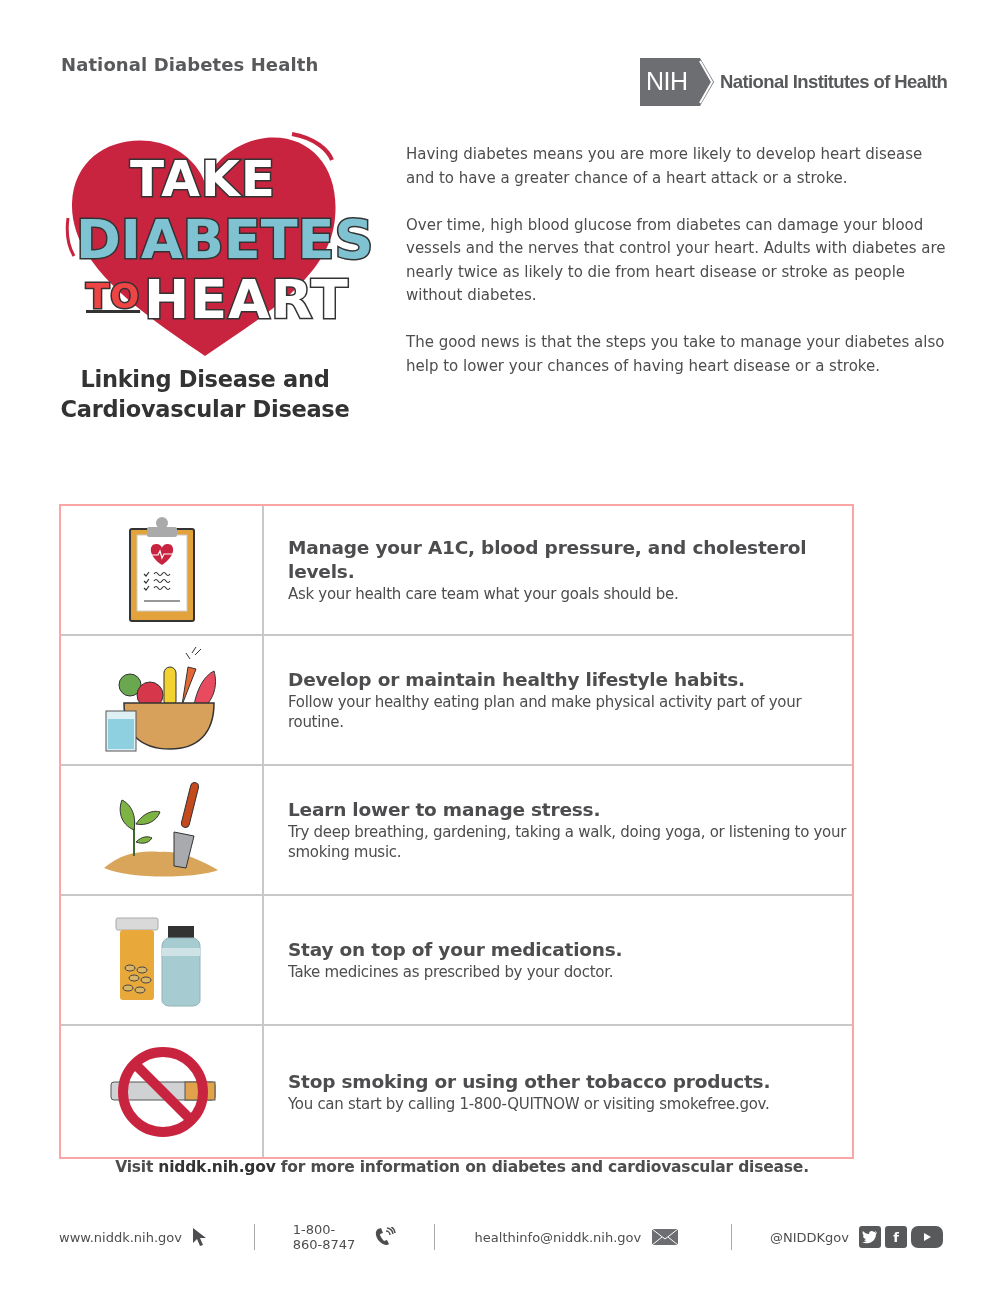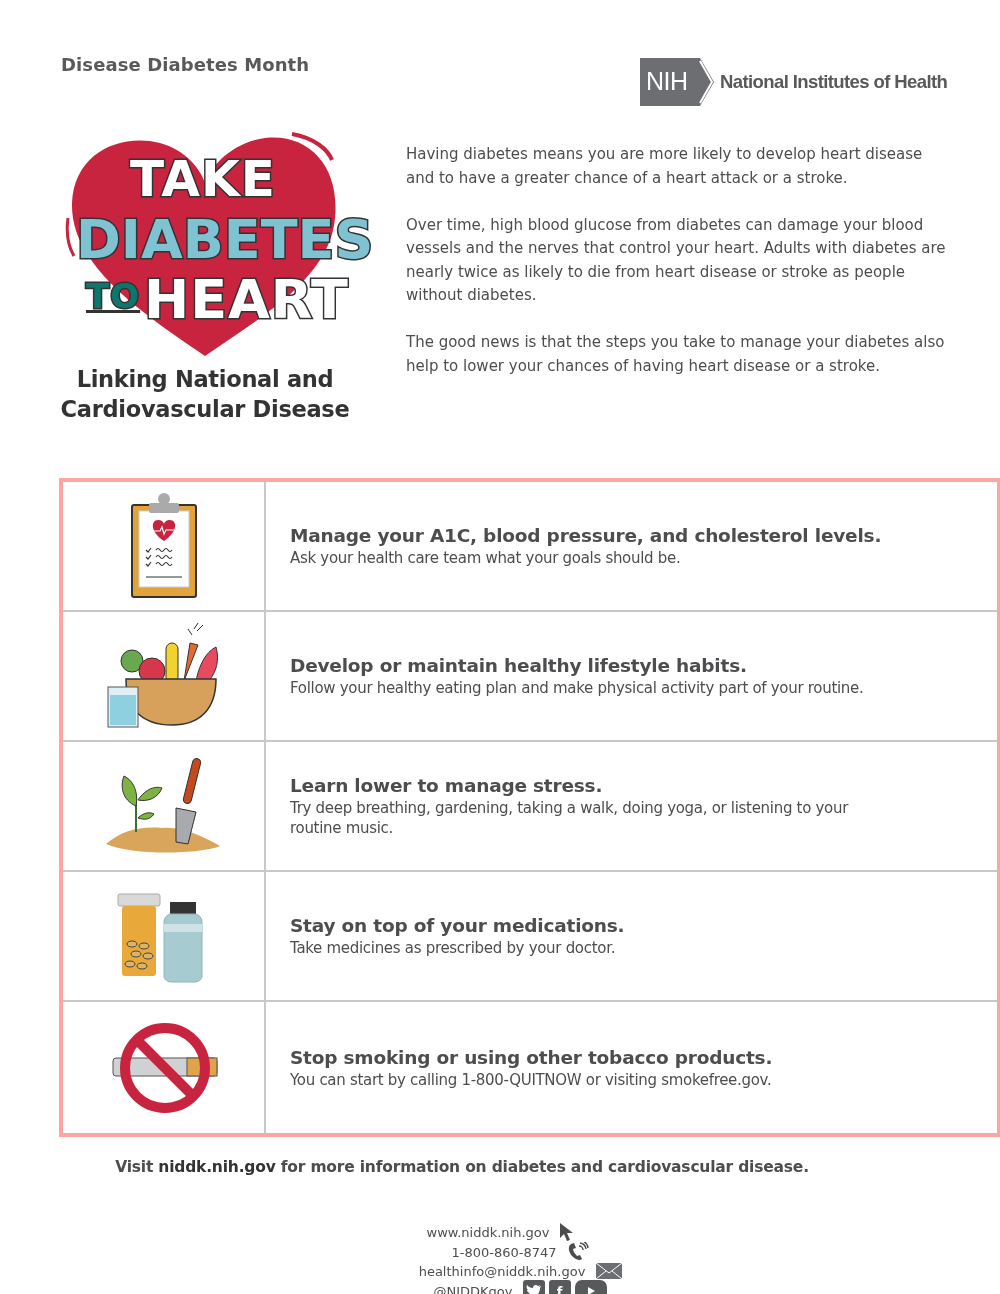--- a/index.html
+++ b/index.html
@@ -12,51 +12,51 @@
   .nih-box { position: relative; width: 74px; height: 48px; }
   .nih-box svg { position: absolute; left: 0; top: 0; }
   .nih-box-text { position: absolute; left: 6px; top: 9px; color: #fff; font-family: "Liberation Sans", sans-serif; font-size: 25px; letter-spacing: -0.5px; }
   .nih-name { margin-left: 6px; font-family: "Liberation Sans", sans-serif; font-size: 18.5px; color: #58595b; letter-spacing: -0.6px; font-weight: bold; }
 
   .hero-art { position: absolute; left: 60px; top: 128px; width: 290px; height: 240px; }
   .hero-art svg { position: absolute; left: 0; top: 0; }
   .hero-word { position: absolute; font-family: "DejaVu Sans", sans-serif; font-weight: bold; letter-spacing: 1px; -webkit-text-stroke: 3px #333; paint-order: stroke fill; }
   .hero-take { left: 70px; top: 22px; font-size: 50px; color: #ffffff; }
   .hero-diabetes { left: 16px; top: 80px; font-size: 54px; color: #7fc3d3; letter-spacing: 0px; }
-  .hero-to { left: 26px; top: 148px; font-size: 34px; color: #0f766e; text-decoration: underline; }
+  .hero-to { left: 26px; top: 148px; font-size: 34px; color: #ef4444; text-decoration: underline; }
   .hero-heart { left: 84px; top: 140px; font-size: 54px; color: #fff; }
 
   .subtitle { position: absolute; left: 60px; top: 364px; width: 290px; text-align: center; font-size: 22.5px; font-weight: bold; line-height: 30px; color: #333; letter-spacing: -0.3px; }
 
   .intro { position: absolute; left: 406px; top: 143px; width: 545px; font-size: 15px; line-height: 23.5px; color: #4d4d4f; }
   .intro p { margin-bottom: 23.5px; }
 
-  .tips { position: absolute; left: 59px; top: 478px; width: 942px; border: 4px solid #fca5a5; }
+  .tips { position: absolute; left: 59px; top: 504px; width: 795px; border: 2px solid #fca5a5; }
   .tip-row { display: flex; height: 130px; border-bottom: 2px solid #c7c8ca; }
   .tip-row:last-child { border-bottom: none; height: 131px; }
   .tip-icon { width: 203px; flex: 0 0 203px; border-right: 2px solid #c7c8ca; display: flex; align-items: center; justify-content: center; }
   .tip-text { padding-left: 24px; display: flex; flex-direction: column; justify-content: center; }
   .tip-title { font-size: 18.5px; font-weight: bold; color: #4d4d4f; line-height: 24px; letter-spacing: -0.2px; }
   .tip-desc { font-size: 15px; color: #4d4d4f; line-height: 20px; letter-spacing: -0.3px; max-width: 600px; }
 
   .visit { position: absolute; left: 0; top: 1158px; width: 924px; text-align: center; font-size: 15.5px; color: #4d4d4f; font-weight: bold; letter-spacing: -0.2px; }
   .visit b { color: #333; }
 
-  .footer { position: absolute; left: 59px; top: 1222px; width: 884px; height: 30px; display: flex; align-items: center; font-size: 13px; color: #4d4d4f; flex-direction: column; }
+  .footer { position: absolute; left: 59px; top: 1222px; width: 884px; height: 30px; display: flex; align-items: center; font-size: 13px; color: #4d4d4f; }
   .f-item { display: flex; align-items: center; }
   .f-sep { width: 1px; height: 26px; background: #a7a9ac; }
   .f-ico { margin-left: 10px; display: inline-flex; }
   .social { display: flex; gap: 4px; margin-left: 10px; }
   .social span { width: 22px; height: 22px; background: #58595b; border-radius: 3px; display: inline-flex; align-items: center; justify-content: center; color: #fff; font-size: 13px; font-weight: bold; }
   .social span.yt { width: 32px; border-radius: 7px; }
 </style>
 </head>
 <body>
 
-<div class="top-label">Disease Diabetes Month</div>
+<div class="top-label">National Diabetes Health</div>
 
 <div class="nih-logo">
   <div class="nih-box">
     <svg width="74" height="48" viewBox="0 0 74 48">
         <path d="M0 0 H60 L74 24 L60 48 H0 Z" fill="#6d6e71"></path>
         <path d="M60 3 L72 24 L60 45" fill="none" stroke="#fff" stroke-width="2"></path>
       </svg>
     <span class="nih-box-text">NIH</span>
   </div>
   <span class="nih-name">National Institutes of Health</span>
@@ -68,21 +68,21 @@
     <path d="M232 6 C 255 10, 268 22, 272 32" fill="none" stroke="#c8243f" stroke-width="4"></path>
     <path d="M8 90 C 6 105, 8 118, 14 128" fill="none" stroke="#c8243f" stroke-width="3"></path>
   </svg>
   <span class="hero-word hero-take">TAKE</span>
   <span class="hero-word hero-diabetes">DIABETES</span>
   <span class="hero-word hero-to">TO</span>
   <span class="hero-word hero-heart">HEART</span>
 </div>
 
 <div class="subtitle">
-  <div>Linking National and</div>
+  <div>Linking Disease and</div>
   <div>Cardiovascular Disease</div>
 </div>
 
 <div class="intro">
   <p>Having diabetes means you are more likely to develop heart disease and to have a greater chance of a heart attack or a stroke.</p>
   <p>Over time, high blood glucose from diabetes can damage your blood vessels and the nerves that control your heart. Adults with diabetes are nearly twice as likely to die from heart disease or stroke as people without diabetes.</p>
   <p>The good news is that the steps you take to manage your diabetes also help to lower your chances of having heart disease or a stroke.</p>
 </div>
 
 <div class="tips">
@@ -139,21 +139,21 @@
         <path d="M34 76 L34 40" stroke="#3d6b2f" stroke-width="2"></path>
         <path d="M34 50 C 20 44, 18 30, 22 20 C 34 26, 36 40, 34 50 Z" fill="#7cb342" stroke="#333"></path>
         <path d="M36 44 C 44 32, 54 30, 60 32 C 56 42, 46 46, 36 44 Z" fill="#7cb342" stroke="#333"></path>
         <path d="M36 62 C 42 56, 48 56, 52 58 C 48 64, 42 64, 36 62 Z" fill="#7cb342" stroke="#333"></path>
         <rect x="86" y="2" width="8" height="46" rx="4" fill="#c44a1d" stroke="#333" transform="rotate(14 90 25)"></rect>
         <path d="M74 52 L94 56 L86 88 L74 86 Z" fill="#a9aaad" stroke="#333"></path>
       </svg>
     </div>
     <div class="tip-text">
       <div class="tip-title">Learn lower to manage stress.</div>
-      <div class="tip-desc">Try deep breathing, gardening, taking a walk, doing yoga, or listening to your routine music.</div>
+      <div class="tip-desc">Try deep breathing, gardening, taking a walk, doing yoga, or listening to your smoking music.</div>
     </div>
   </div>
 
   <div class="tip-row">
     <div class="tip-icon">
       <svg width="96" height="96" viewBox="0 0 96 96">
         <rect x="2" y="6" width="42" height="12" rx="2" fill="#d9d9d9" stroke="#aaa"></rect>
         <rect x="6" y="18" width="34" height="70" rx="3" fill="#e8a83a"></rect>
         <g fill="#d9b565" stroke="#444" stroke-width="1">
           <ellipse cx="16" cy="56" rx="5" ry="3"></ellipse>

